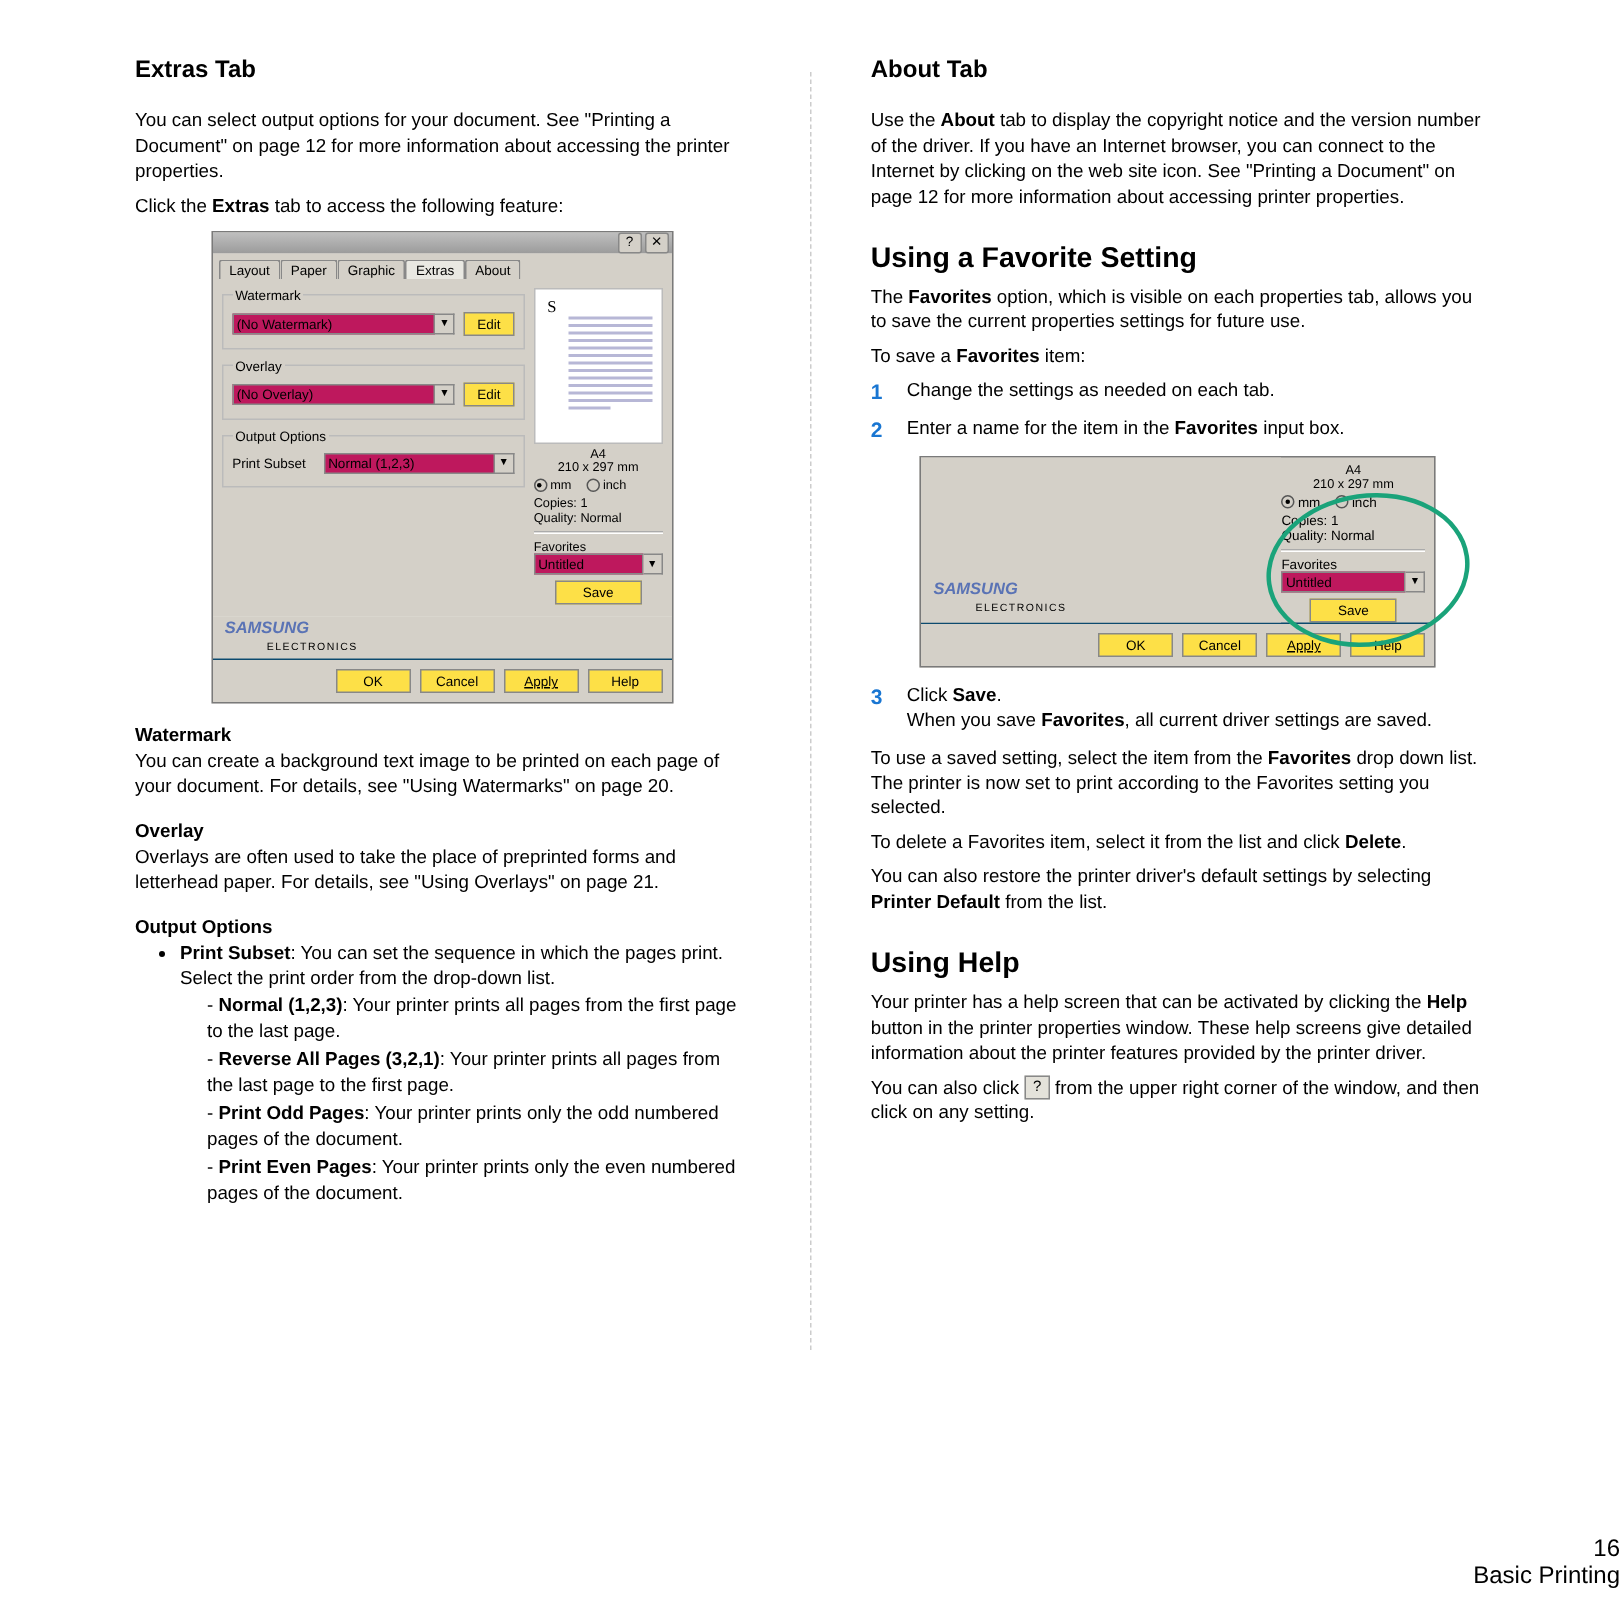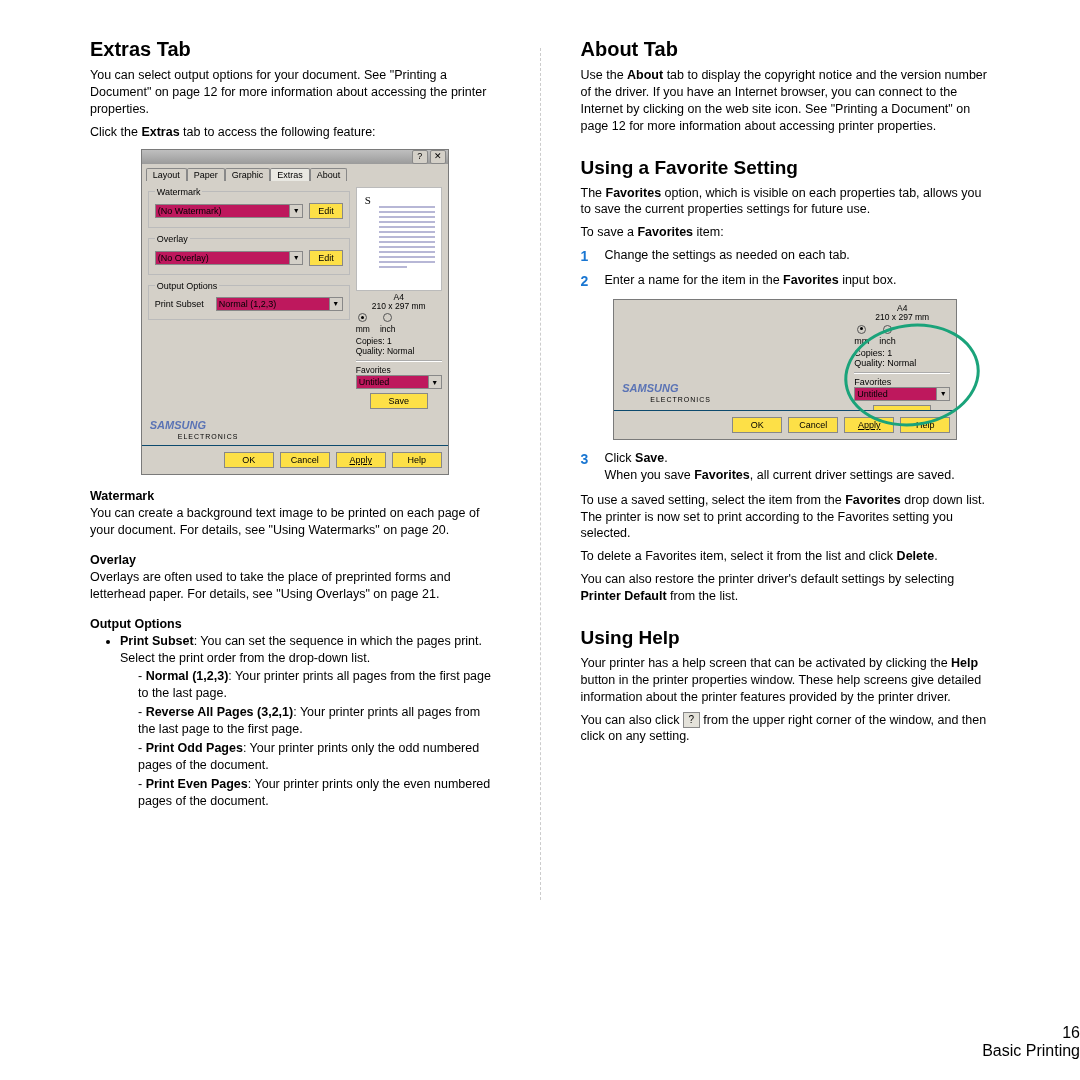--- a/index.html
+++ b/index.html
@@ -23,23 +23,23 @@
   .col {
     flex: 1 1 0;
     min-width: 0;
   }
   .divider {
     width: 0;
     border-right: 1.6px dashed #ccc;
     margin: 10px 0 40px 0;
   }
   h1 {
-    font-size: 20px;
+    font-size: 16px;
     font-weight: bold;
-    margin: 0 0 6px 0;
+    margin: 0 0 16px 0;
   }
   h2 {
     font-size: 19px;
     font-weight: bold;
     margin: 22px 0 6px 0;
   }
   p { margin: 0 0 6px 0; line-height: 1.35; }
   .bold { font-weight: bold; }
   .section-label {
     font-weight: bold;
@@ -156,21 +156,21 @@
     box-sizing:border-box;
   }
   .preview .s-letter {
     position:absolute; top:6px; left:8px; font-family:serif; font-size:11px;
   }
   .preview .line { height:2px; background:#b7b7d6; margin-bottom:3px; }
   .preview .lines { position:absolute; top:18px; left:22px; right:6px; }
   .below-prev { font-size:8.5px; padding:2px 0; }
   .below-prev .caption { text-align:center; line-height:1.1; margin-bottom:2px; }
   .radio { display:flex; gap:10px; margin-bottom:2px; }
-  .radio span { display:flex; align-items:center; gap:2px;flex-direction:column; }
+  .radio span { display:flex; align-items:center; gap:2px; }
   .circle { width:7px;height:7px;border:1px solid #555;border-radius:50%;display:inline-block; }
   .circle.filled::after { content:""; display:block; width:3px;height:3px;background:#000;border-radius:50%;margin:1.5px;}
   .favgrp { border-top:2px groove #fff; margin-top:4px; padding-top:3px; }
   .savebtn { display:block; margin:4px auto 0 auto; width:58px; text-align:center; }
   .brand {
     padding:2px 8px 4px 8px;
     background:#d4d0c8;
     font-size:9px;
   }
   .brand .logo { font-style:italic; font-weight:bold; color:#5a73b5; font-size:11px;}

